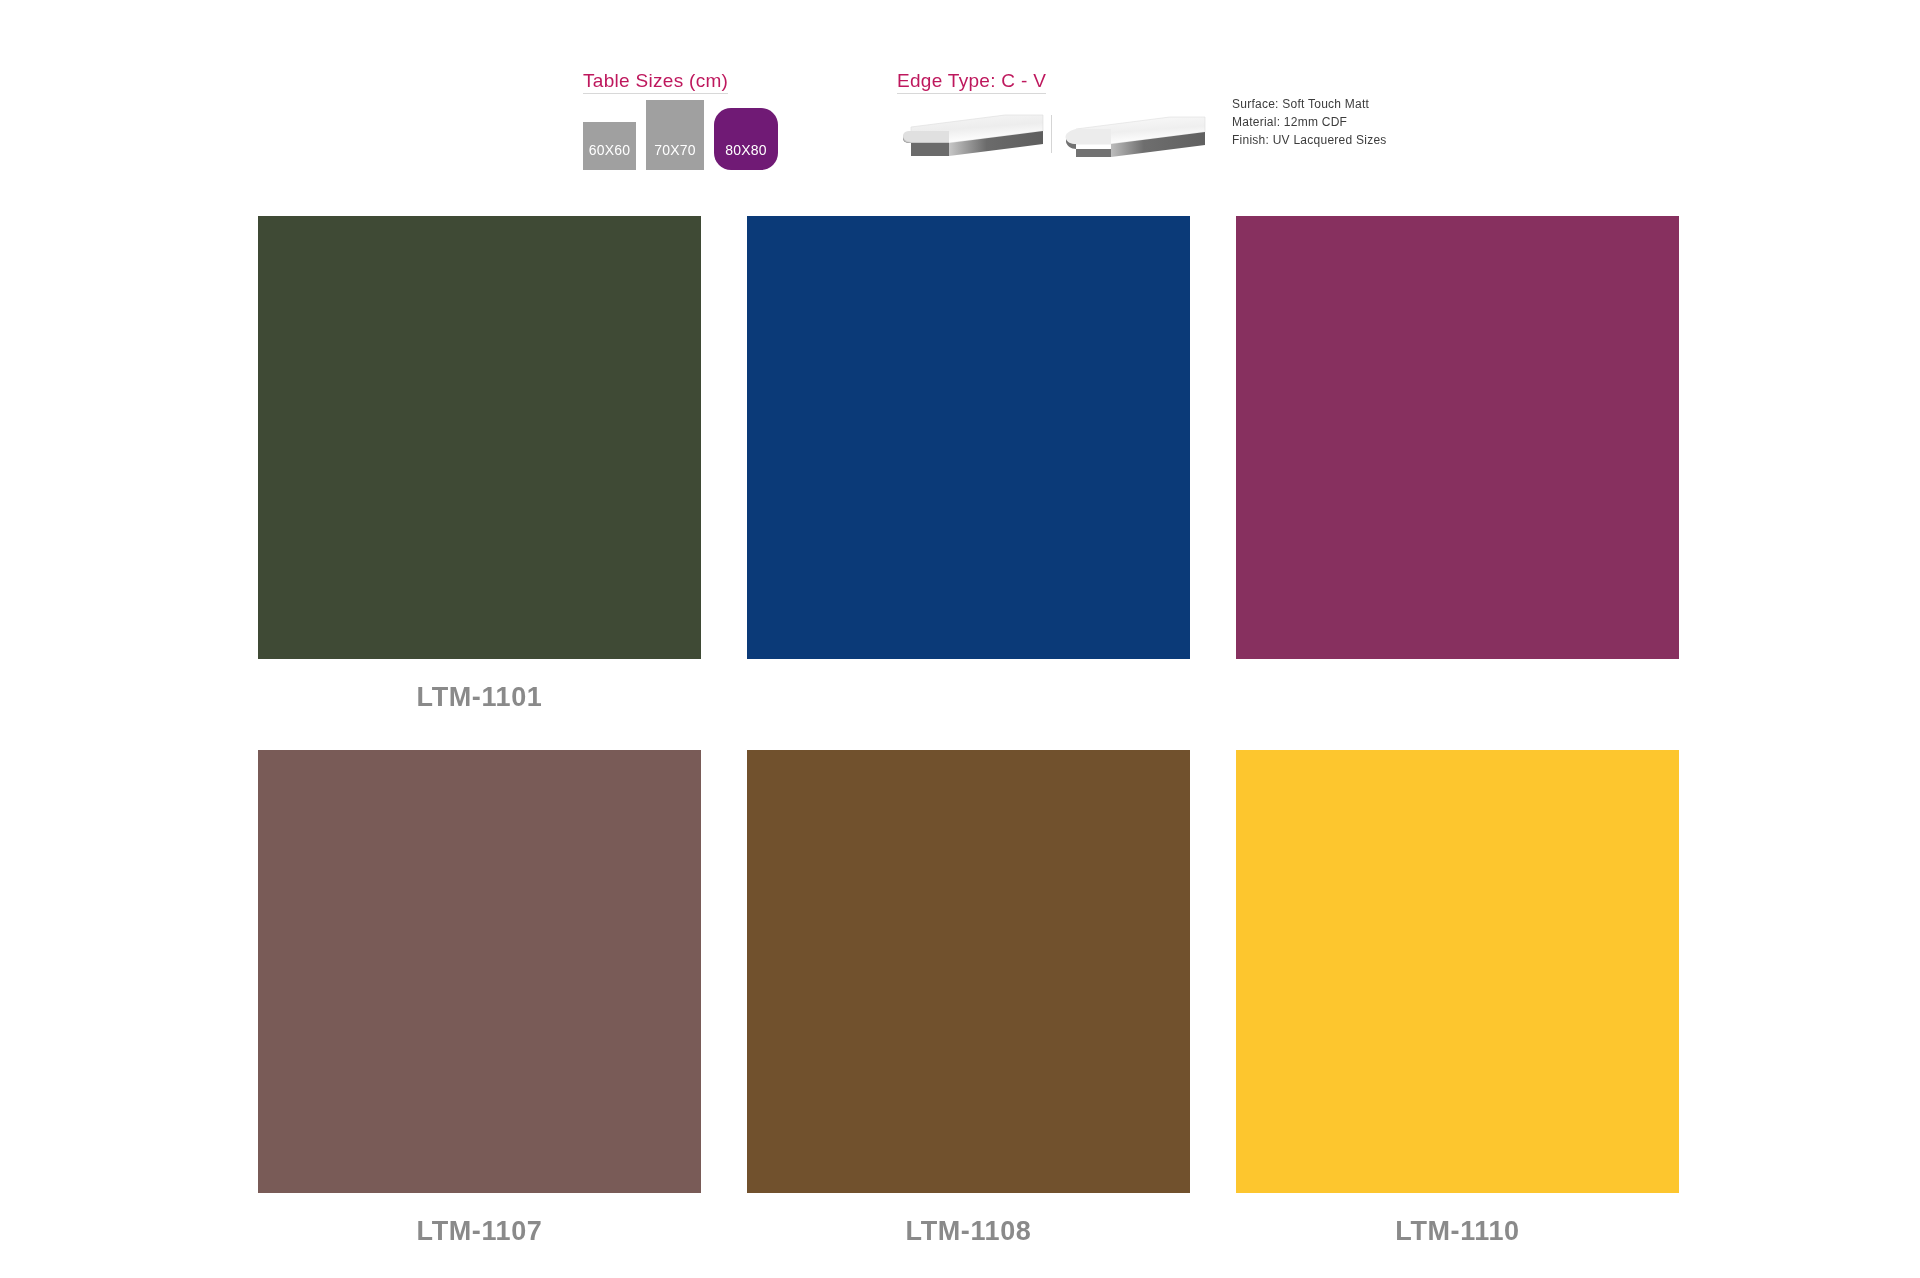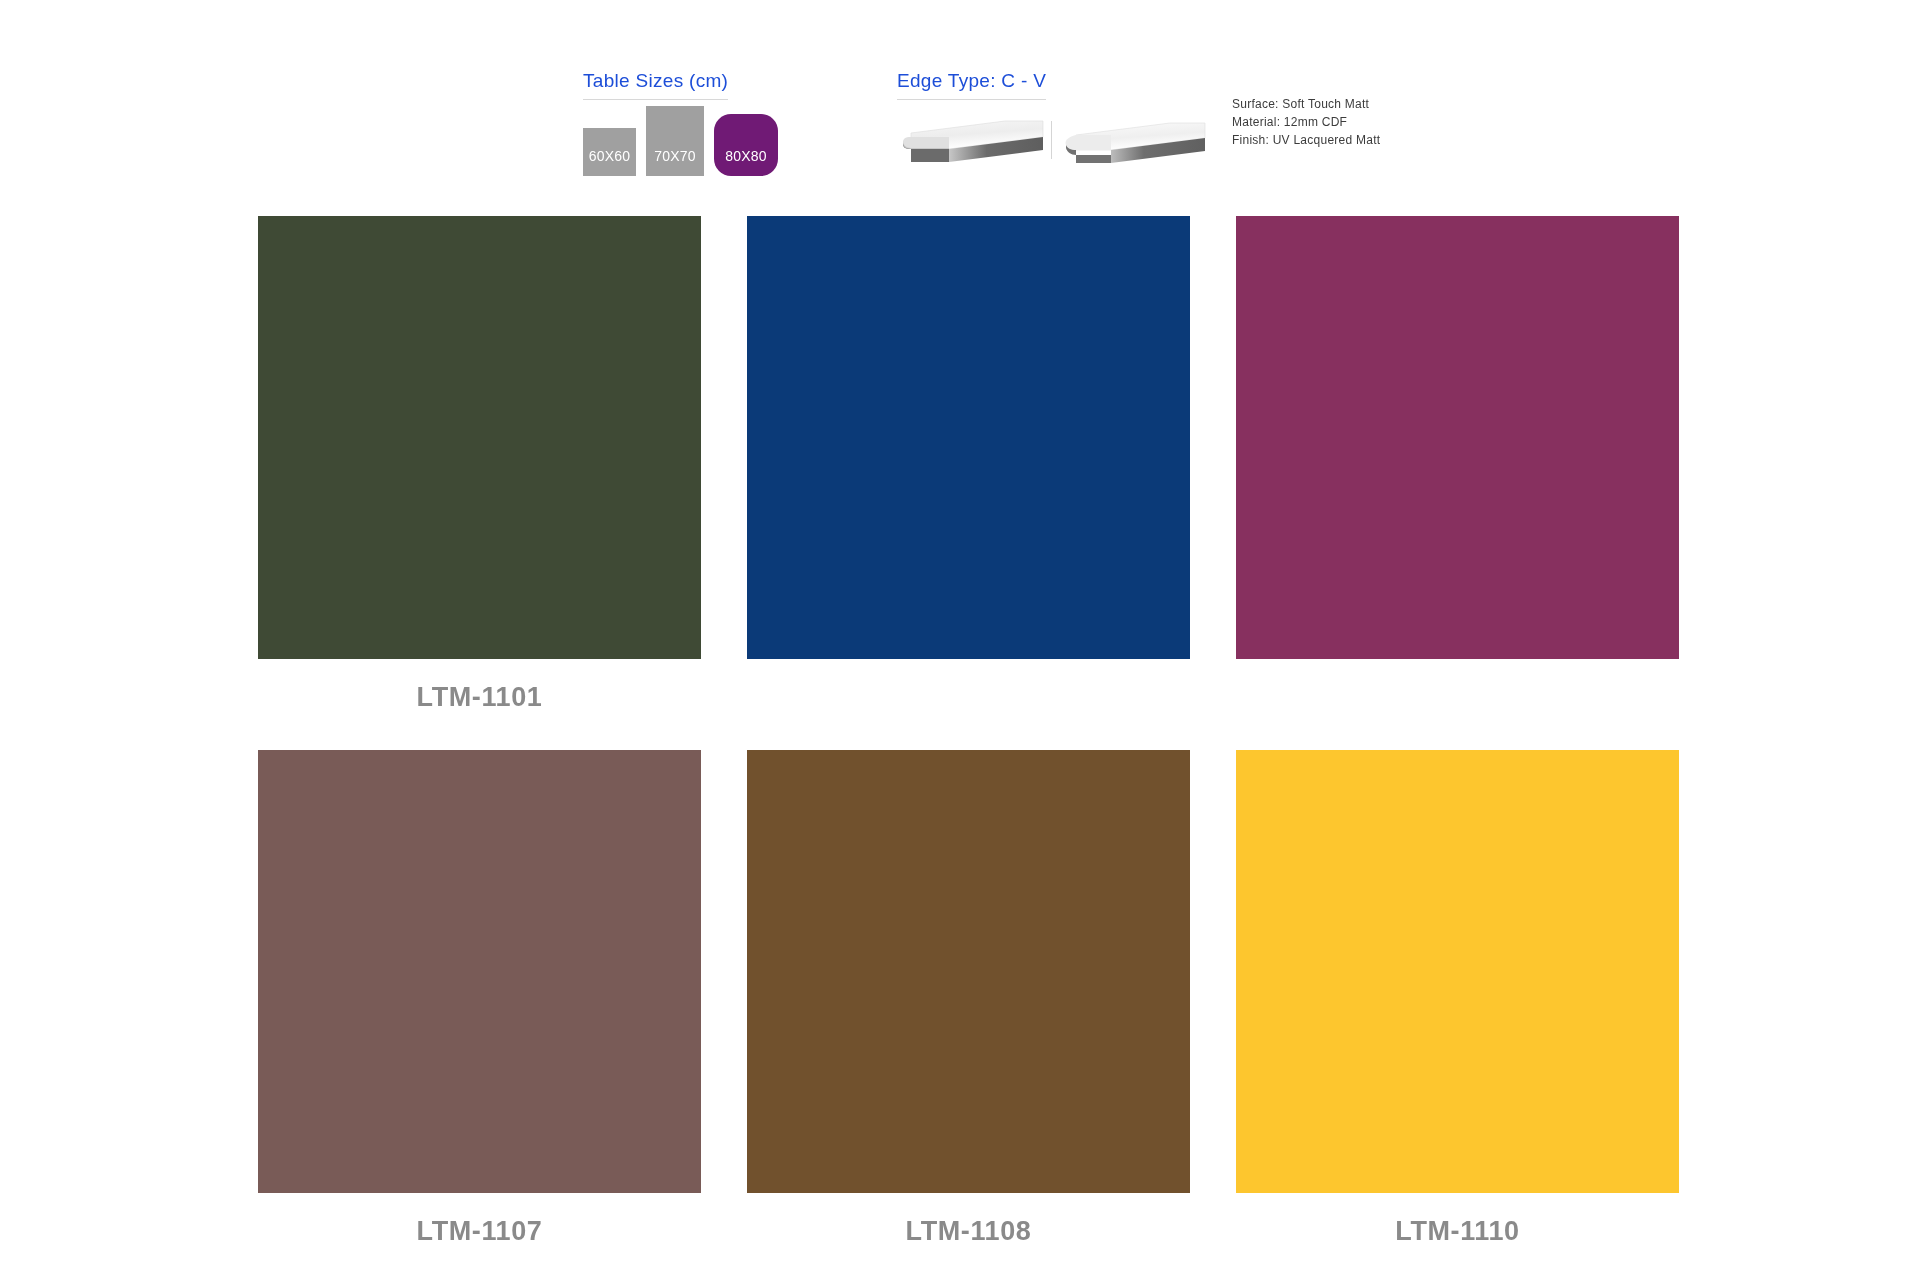--- a/index.html
+++ b/index.html
@@ -31,24 +31,24 @@
 
   
   .sizes-group {
     position: absolute;
     left: 583px;
     top: 0;
   }
 
   .group-title {
     font-size: 19px;
-    color: #1d4ed8;
+    color: #be185d;
     letter-spacing: 0.3px;
     white-space: nowrap;
-    padding-bottom: 7px;
+    padding-bottom: 1px;
     border-bottom: 1.5px solid #d8d8d8;
     display: inline-block;
   }
 
   .sizes-row {
     display: flex;
     align-items: flex-end;
     gap: 10px;
     margin-top: 14px;
     height: 62px;
@@ -224,21 +224,21 @@
             <path d="M18 33 C13 33 9 31 8 28 L8 31 C9 35 13 38 18 38 L53 38 L53 46 L18 46 Z" fill="#636363" opacity="0.9"></path>
           </svg>
         </div>
 
       </div>
     </div>
 
     <div class="material-spec">
       <div class="line">Surface: Soft Touch Matt</div>
       <div class="line">Material: 12mm CDF</div>
-      <div class="line">Finish: UV Lacquered Matt</div>
+      <div class="line">Finish: UV Lacquered Sizes</div>
     </div>
 
   </div>
 
   <div class="swatch-grid">
 
     <div class="swatch-cell">
       <div class="swatch-chip" style="background-color: rgb(63, 74, 53);"></div>
       <div class="swatch-label">LTM-1101</div>
     </div>

